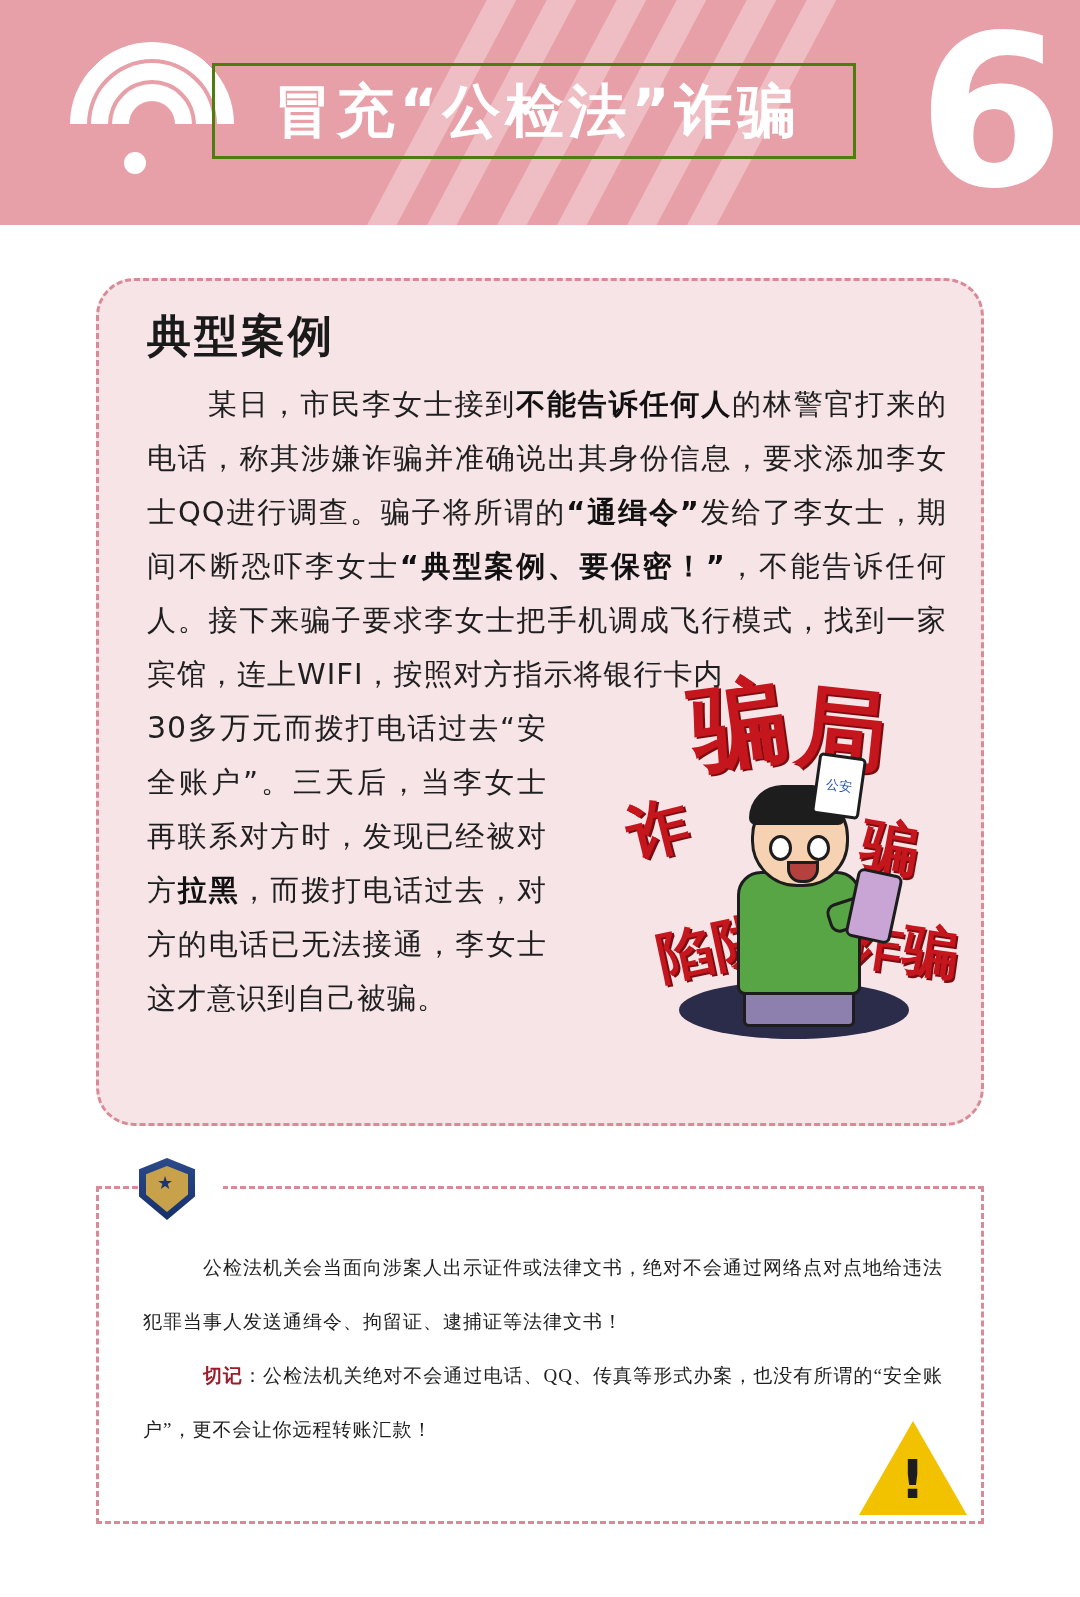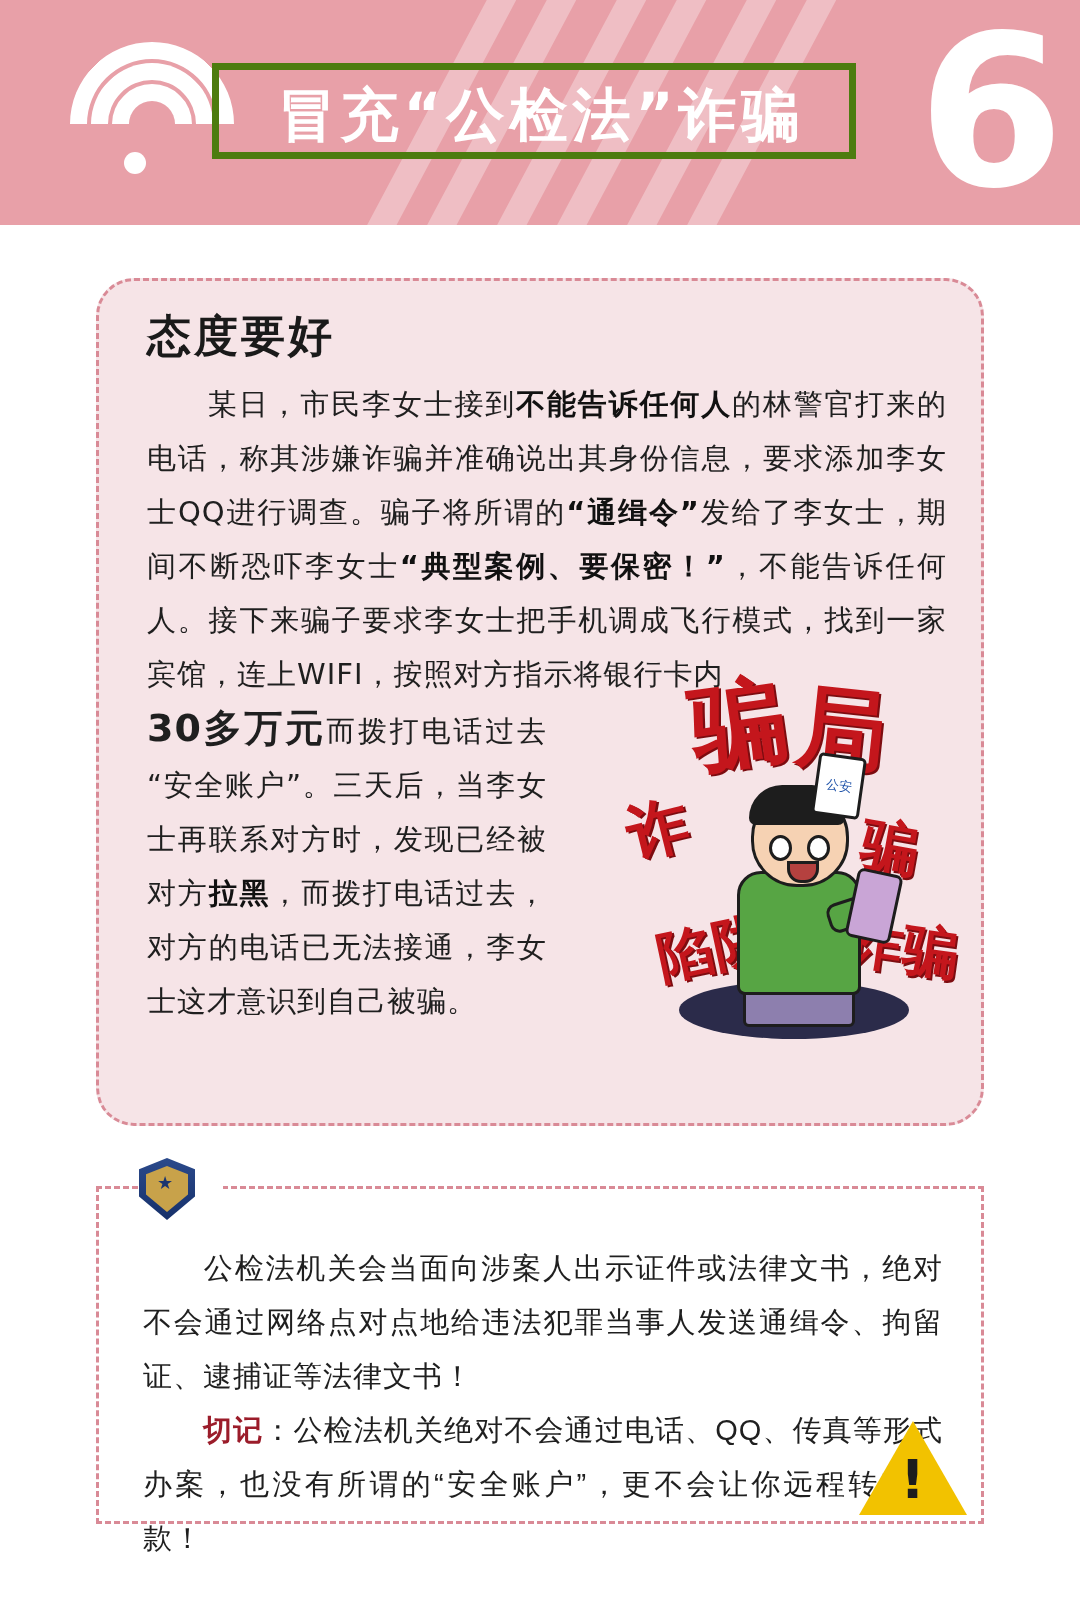--- a/index.html
+++ b/index.html
@@ -60,21 +60,21 @@
     border-radius: 50%;
     background: #ffffff;
     left: 54px; top: 110px;
   }
   .title-box {
     position: absolute;
     left: 212px;
     top: 63px;
     width: 644px;
     height: 96px;
-    border: 7px solid #4d7c0f;
+    border: 3px solid #4d7c0f;
     box-sizing: border-box;
   }
   .title-text {
     position: absolute;
     left: 0; top: 0;
     width: 644px;
     line-height: 90px;
     text-align: center;
     font-size: 58px;
     font-weight: bold;
@@ -123,21 +123,21 @@
     width: 800px;
     font-size: 29px;
     line-height: 54px;
     color: #1f1f1f;
     text-align: justify;
     letter-spacing: 1px;
     font-family: "DejaVu Sans", "Liberation Sans", sans-serif;
   }
   .case-body .ind { display: inline-block; width: 60px; }
   .case-body b { font-weight: bold; color: #111; }
-  .case-body .amount { font-weight: bold; font-size: 38px; }
+  .case-body .amount { font-weight: normal; font-size: 30px; }
   .case-body .narrow {
     display: block;
     width: 400px;
   }
 
   
   .illus {
     position: absolute;
     right: 22px;
     top: 378px;
@@ -291,26 +291,26 @@
     font-weight: bold;
     color: #9b1c2a;
     letter-spacing: 2px;
     font-family: "DejaVu Sans", sans-serif;
   }
   .reminder-body {
     position: absolute;
     left: 44px;
     top: 52px;
     width: 800px;
-    font-size: 29px;
+    font-size: 19px;
     line-height: 54px;
     color: #1f1f1f;
     text-align: justify;
     letter-spacing: 1px;
-    font-family: Liberation Sans, sans-serif;
+    font-family: Liberation Serif, serif;
   }
   .reminder-body .ind { display: inline-block; width: 60px; }
   .keyword {
     color: #9b1c2a;
     font-weight: bold;
   }
   .warn-tri {
     position: absolute;
     right: 14px;
     bottom: 6px;
@@ -351,21 +351,21 @@
   </div>
 
   <div class="title-box">
     <div class="title-text">冒充“公检法”诈骗</div>
   </div>
 
   <div class="big-number">6</div>
 </div>
 
 <div class="case-card">
-  <div class="case-title">态度要好</div>
+  <div class="case-title">典型案例</div>
 
   <div class="case-body">
     <span class="ind"></span><span>某日，市民李女士接到</span><b>不能告诉任何人</b><span>的林警官打来的电话，称其涉嫌诈骗并准确说出其身份信息，要求添加李女士QQ进行调查。骗子将所谓的</span><b>“通缉令”</b><span>发给了李女士，期间不断恐吓李女士</span><b>“典型案例、要保密！”</b><span>，不能告诉任何人。接下来骗子要求李女士把手机调成飞行模式，找到一家宾馆，连上WIFI，按照对方指示将银行卡内</span>
     <span class="narrow">
       <span class="amount">30多万元</span><span>而拨打电话过去“安全账户”。三天后，当李女士再联系对方时，发现已经被对方</span><b>拉黑</b><span>，而拨打电话过去，对方的电话已无法接通，李女士这才意识到自己被骗。</span>
     </span>
   </div>
 
   <div class="illus">
     <div class="ch-red r1">骗</div>

